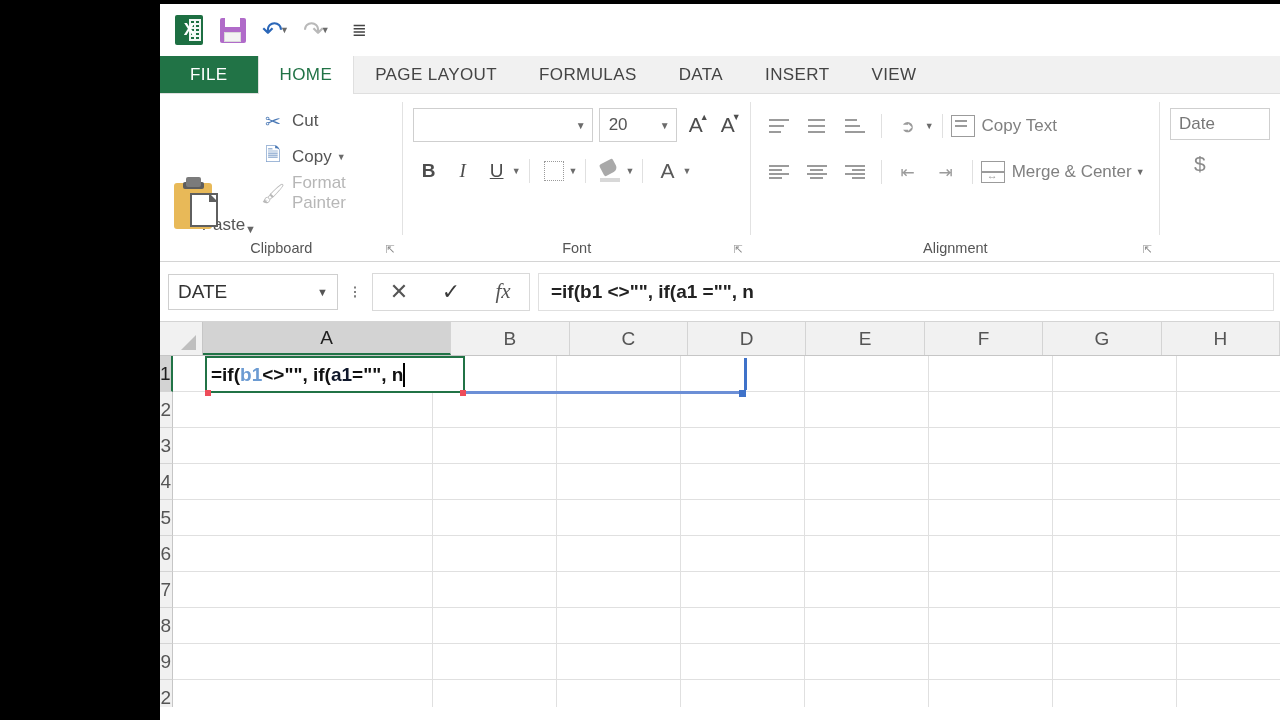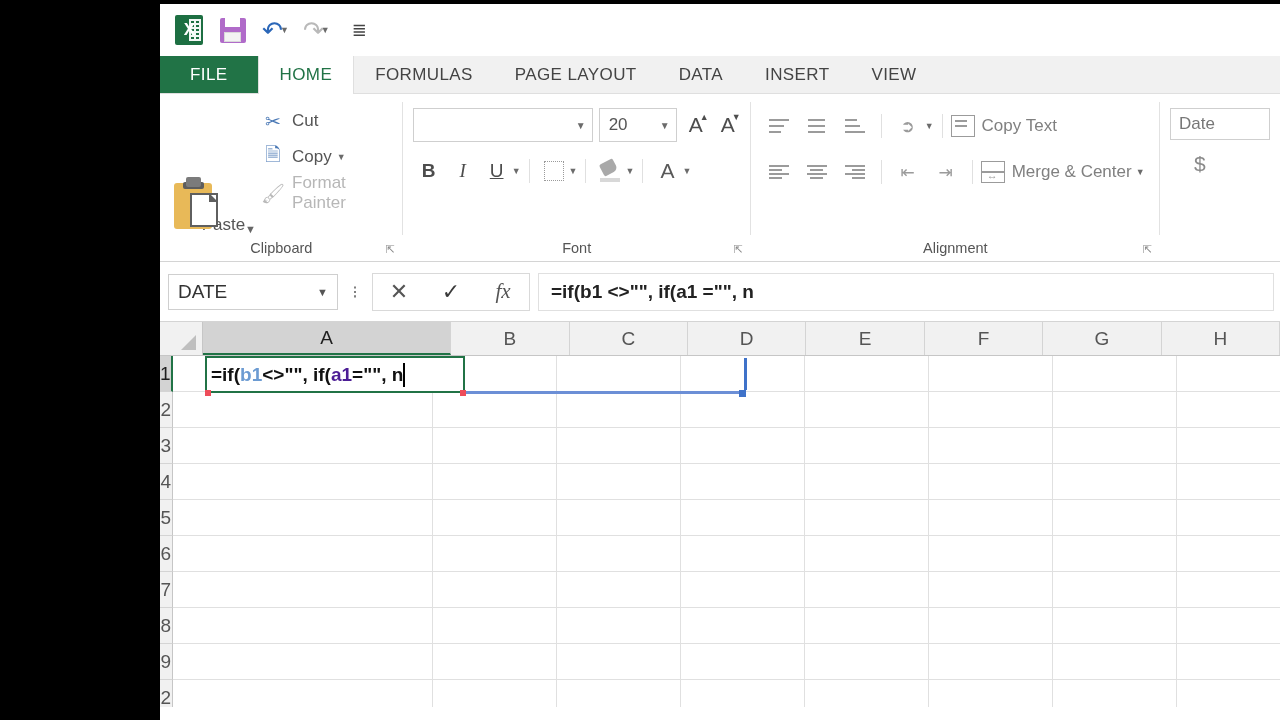--- a/index.html
+++ b/index.html
@@ -223,22 +223,22 @@
         <span class="caret-sm">▼</span>
       </div>
       <div class="qat-icon">
         <span class="dd-bar">≣</span>
       </div>
     </div>
 
     <div class="tabbar">
       <div class="tab file">FILE</div>
       <div class="tab active">HOME</div>
+      <div class="tab">PAGE LAYOUT</div>
       <div class="tab">FORMULAS</div>
-      <div class="tab">PAGE LAYOUT</div>
       <div class="tab">DATA</div>
       <div class="tab">INSERT</div>
       <div class="tab">VIEW</div>
     </div>
 
     <div class="ribbon">
 
       <div class="rgroup g-clip">
         <div class="rgroup-body">
           <div class="paste-btn">
@@ -555,21 +555,21 @@
               <div class="gcell" style="width: 124px;"></div>
               <div class="gcell" style="width: 124px;"></div>
             </div>
           </div>
       </div>
 
       <div class="editcell" id="editcell">
           <span style="color: rgb(17, 17, 17);">=if(</span>
           <span style="color: rgb(108, 155, 210);">b1</span>
           <span style="color: rgb(17, 17, 17);"> &lt;&gt;"", if(</span>
-          <span style="color: #4c1d95;">a1</span>
+          <span style="color: #0f172a;">a1</span>
           <span style="color: rgb(17, 17, 17);"> ="", n</span>
           <span class="caret-blink"></span>
         </div>
       <div class="anchor bl"></div>
       <div class="anchor br"></div>
       <div class="blue-underline"></div>
       <div class="blue-caret"></div>
       <div class="blue-sq"></div>
 
     </div>

